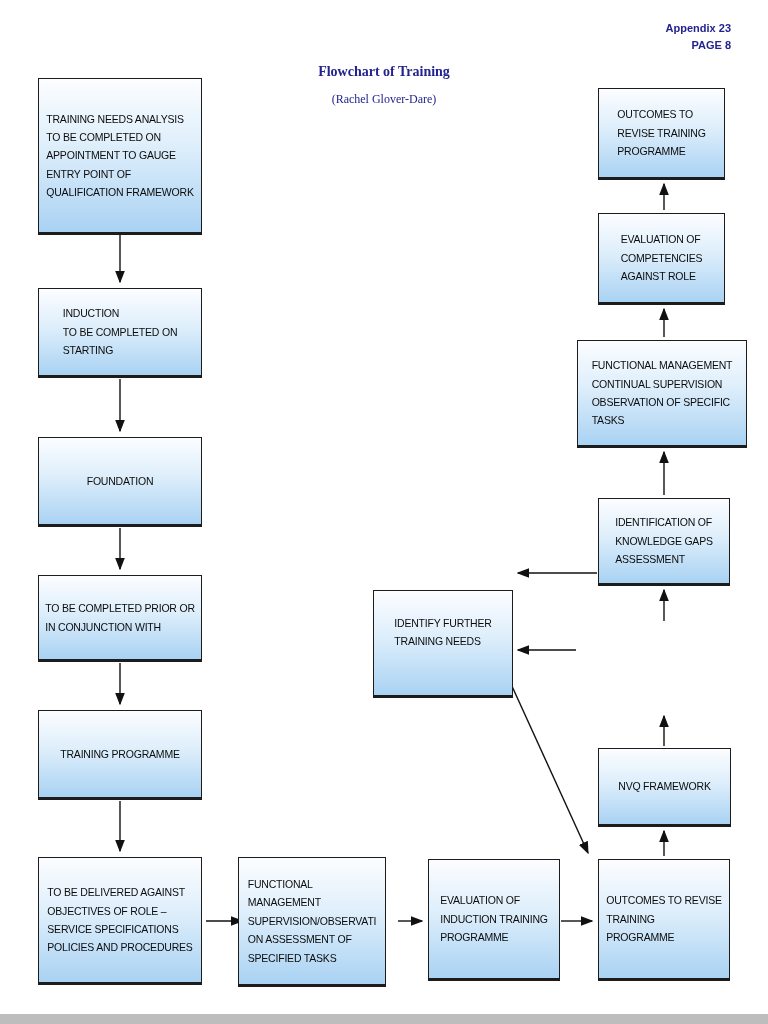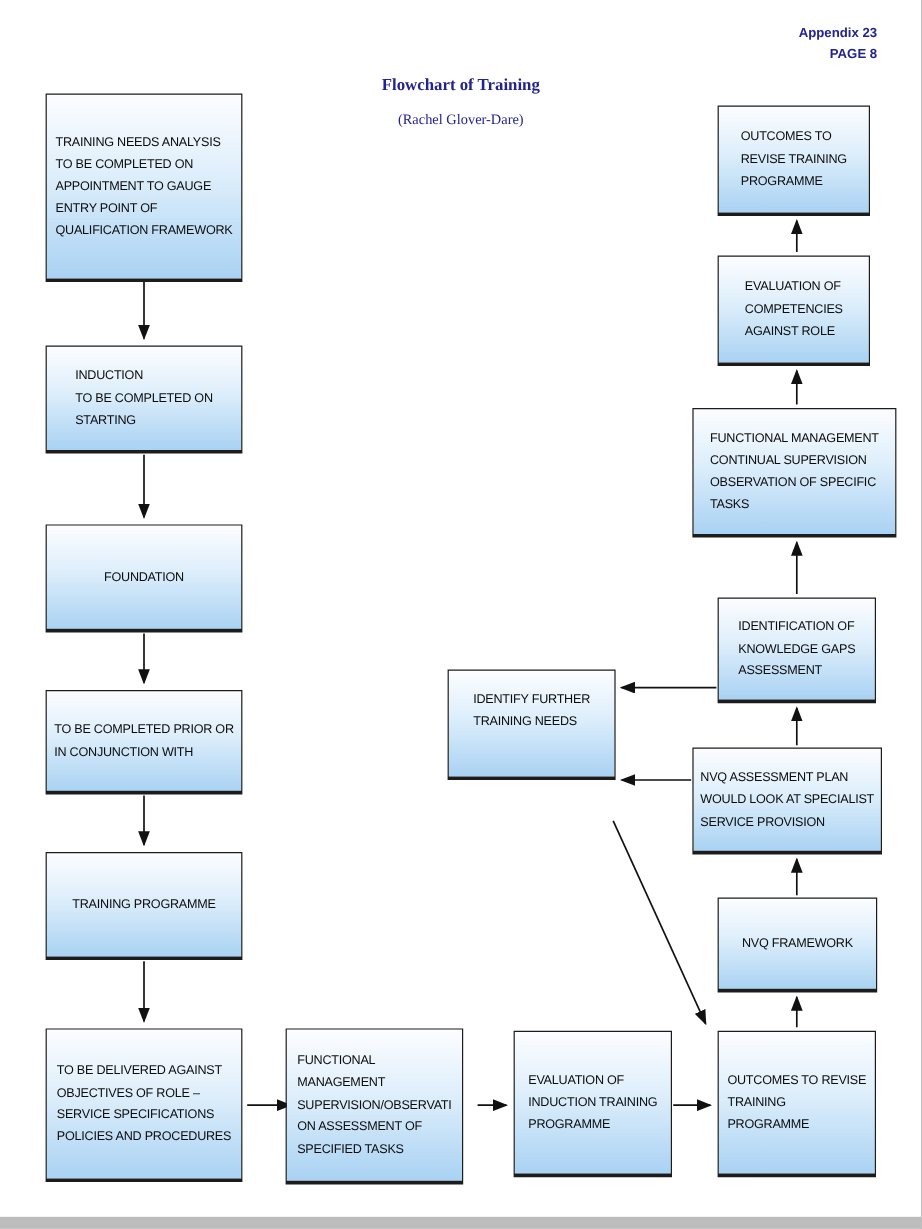--- a/index.html
+++ b/index.html
@@ -121,34 +121,31 @@
 ON ASSESSMENT OF
 SPECIFIED TASKS</div>
   <div class="node" style="left:428px;top:859px;width:132px;height:122px">EVALUATION OF
 INDUCTION TRAINING
 PROGRAMME</div>
   <div class="node" style="left:598px;top:859px;width:132px;height:122px">OUTCOMES TO REVISE
 TRAINING
 PROGRAMME</div>
 
   <div class="node" style="left:598px;top:748px;width:133px;height:79px">NVQ FRAMEWORK</div>
-  <div class="node" style="left:577px;top:623px;width:158px;height:89px">NVQ ASSESSMENT PLAN
-WOULD LOOK AT SPECIALIST
-SERVICE PROVISION</div>
   <div class="node" style="left:598px;top:498px;width:132px;height:88px">IDENTIFICATION OF
 KNOWLEDGE GAPS
 ASSESSMENT</div>
   <div class="node" style="left:577px;top:340px;width:170px;height:108px">FUNCTIONAL MANAGEMENT
 CONTINUAL SUPERVISION
 OBSERVATION OF SPECIFIC
 TASKS</div>
   <div class="node" style="left:598px;top:213px;width:127px;height:92px">EVALUATION OF
 COMPETENCIES
 AGAINST ROLE</div>
   <div class="node" style="left:598px;top:88px;width:127px;height:92px">OUTCOMES TO
 REVISE TRAINING
 PROGRAMME</div>
 
-  <div class="node text-high" style="left:373px;top:558px;width:140px;height:92px">IDENTIFY FURTHER
+  <div class="node text-high" style="left:373px;top:590px;width:140px;height:108px">IDENTIFY FURTHER
 TRAINING NEEDS</div>
 
   <div class="bottom-strip"></div>
 </div>
 
 </body></html>

